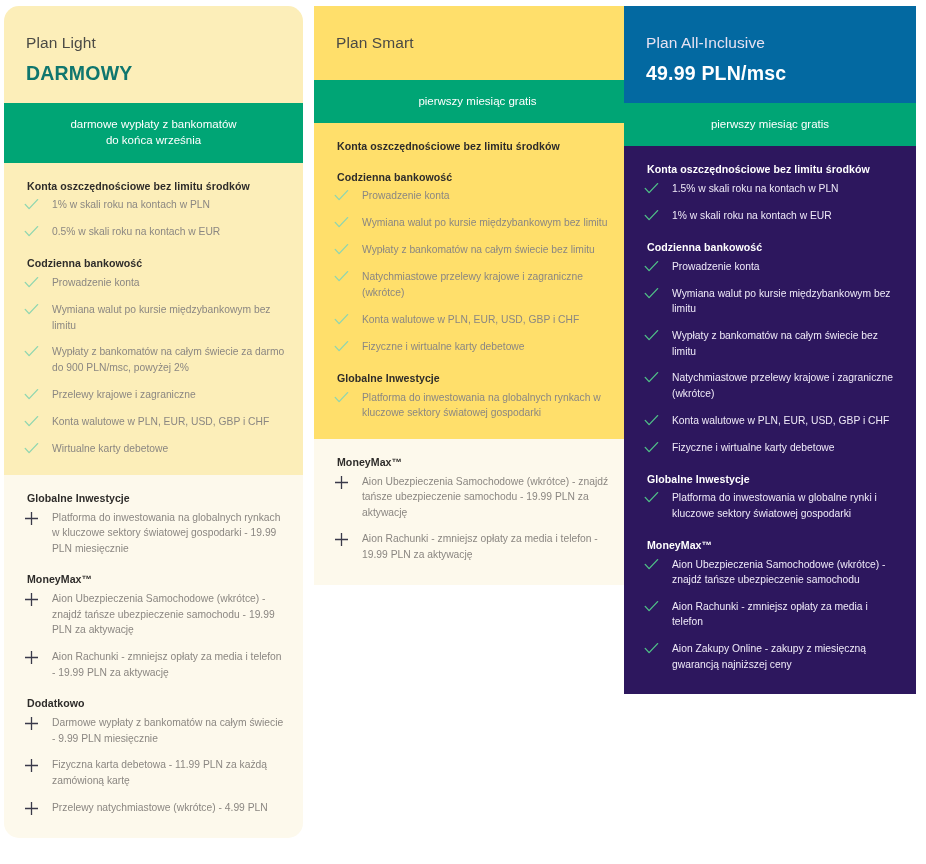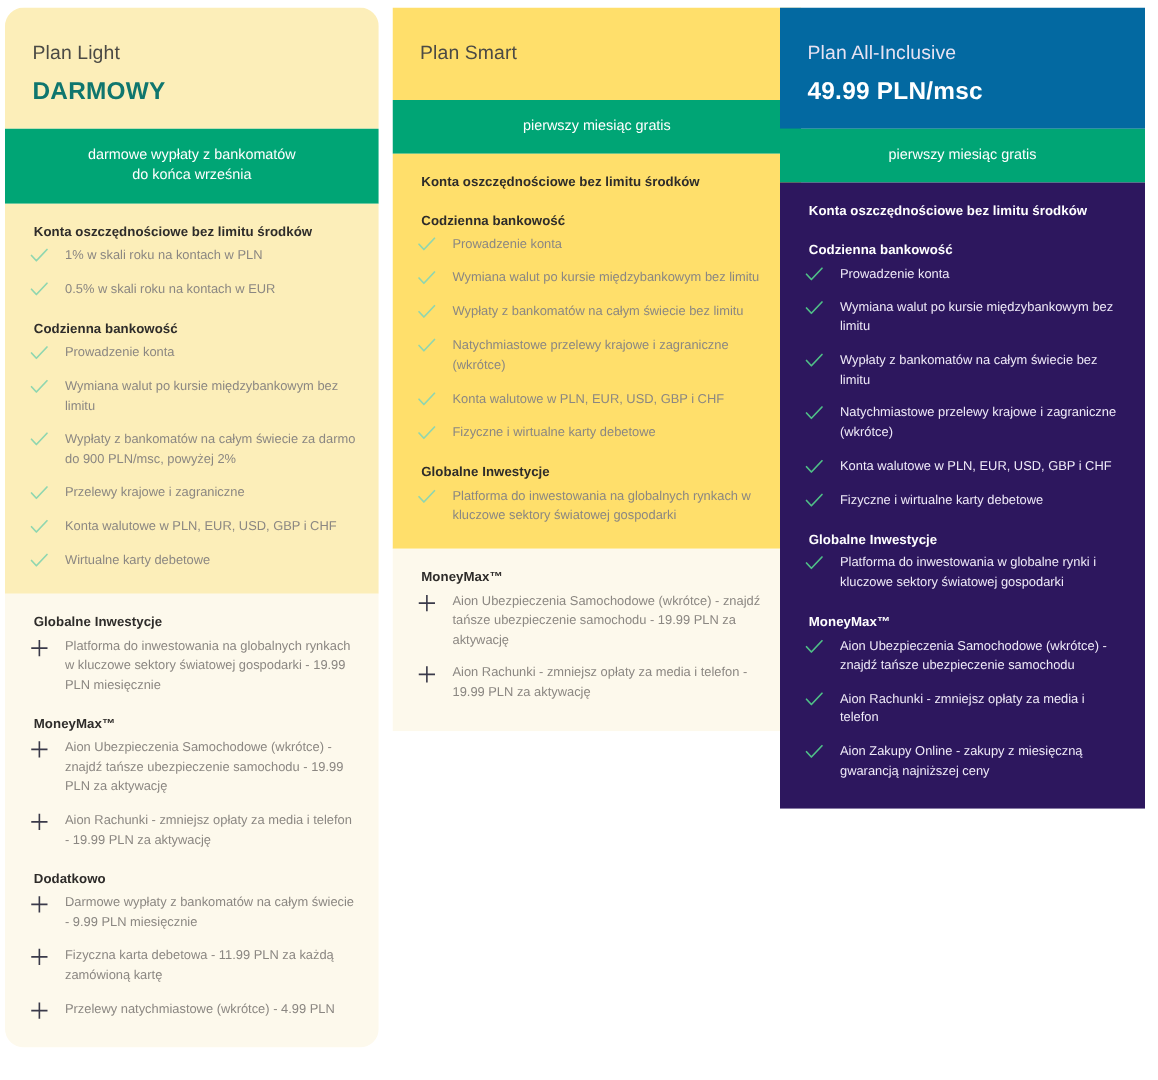--- a/index.html
+++ b/index.html
@@ -379,20 +379,38 @@
     <div class="plan-card t-allinc" id="card-allinc">
       <div class="card-head">
         <div class="plan-name">Plan All-Inclusive</div>
         <div class="plan-price">49.99 PLN/msc</div>
       </div>
       <div class="promo-banner">
         <div>pierwszy miesiąc gratis</div>
       </div>
       <div class="sect sect-a sect-top pad-bottom-lg">
         <div class="group-title">Konta oszczędnościowe bez limitu środków</div>
+        <ul class="feat-list">
+          <li class="feat">
+            <span class="ico">
+              <svg width="15" height="13" viewBox="0 0 15 13" fill="none" aria-hidden="true">
+                <path d="M1.2 6.4 L5.1 10.6 L13.6 1.6" stroke="#4fbf87" stroke-width="1.35" stroke-linecap="round" stroke-linejoin="round" fill="none"></path>
+              </svg>
+            </span>
+            <span class="txt">1.5% w skali roku na kontach w PLN</span>
+          </li>
+          <li class="feat">
+            <span class="ico">
+              <svg width="15" height="13" viewBox="0 0 15 13" fill="none" aria-hidden="true">
+                <path d="M1.2 6.4 L5.1 10.6 L13.6 1.6" stroke="#4fbf87" stroke-width="1.35" stroke-linecap="round" stroke-linejoin="round" fill="none"></path>
+              </svg>
+            </span>
+            <span class="txt">1% w skali roku na kontach w EUR</span>
+          </li>
+        </ul>
         <div class="group-title spaced">Codzienna bankowość</div>
         <ul class="feat-list">
           <li class="feat">
             <span class="ico">
               <svg width="15" height="13" viewBox="0 0 15 13" fill="none" aria-hidden="true">
                 <path d="M1.2 6.4 L5.1 10.6 L13.6 1.6" stroke="#4fbf87" stroke-width="1.35" stroke-linecap="round" stroke-linejoin="round" fill="none"></path>
               </svg>
             </span>
             <span class="txt">Prowadzenie konta</span>
           </li>

